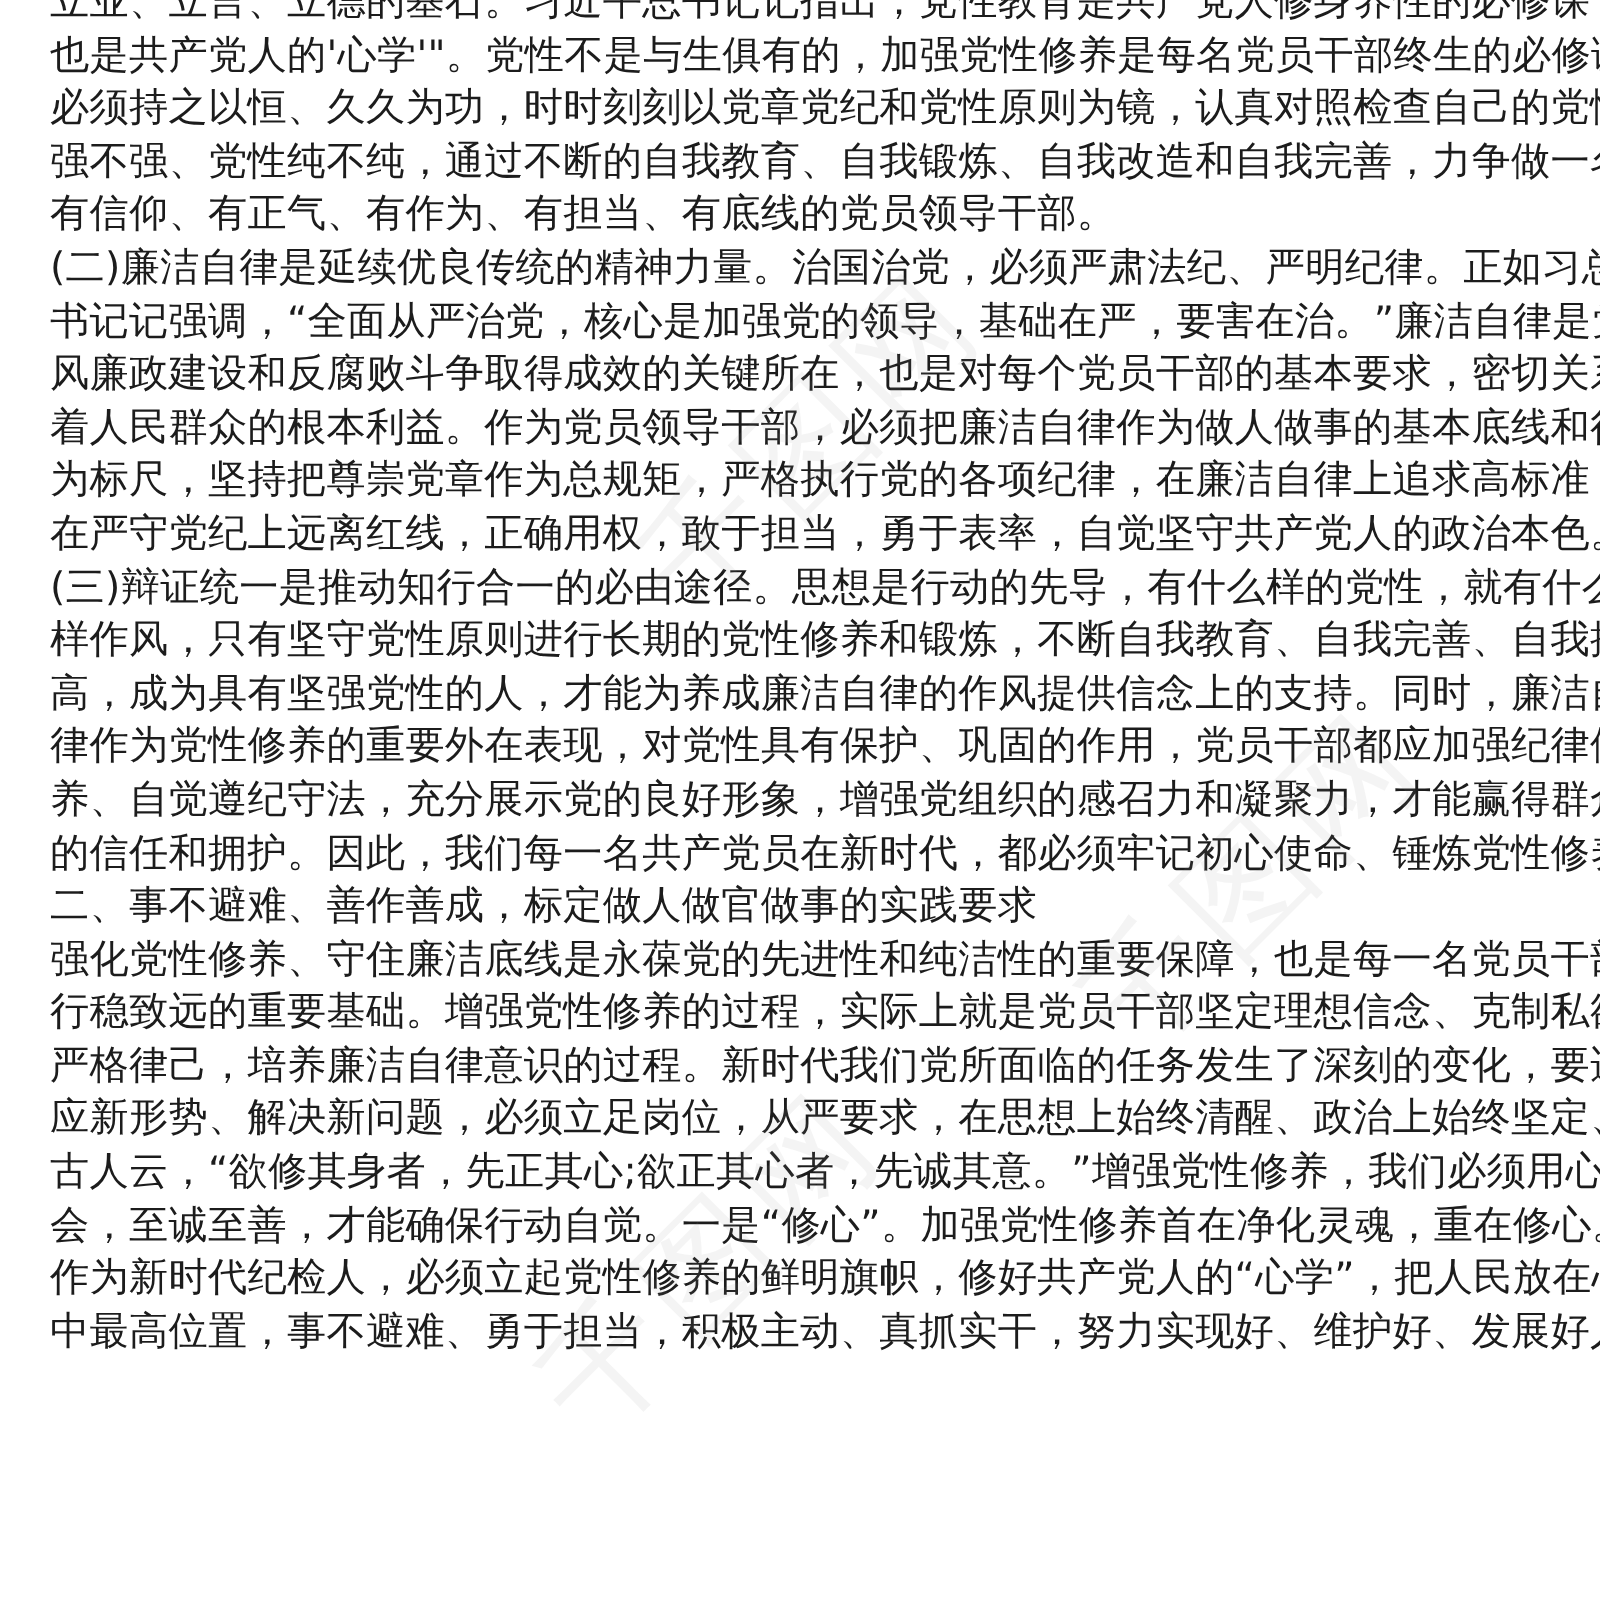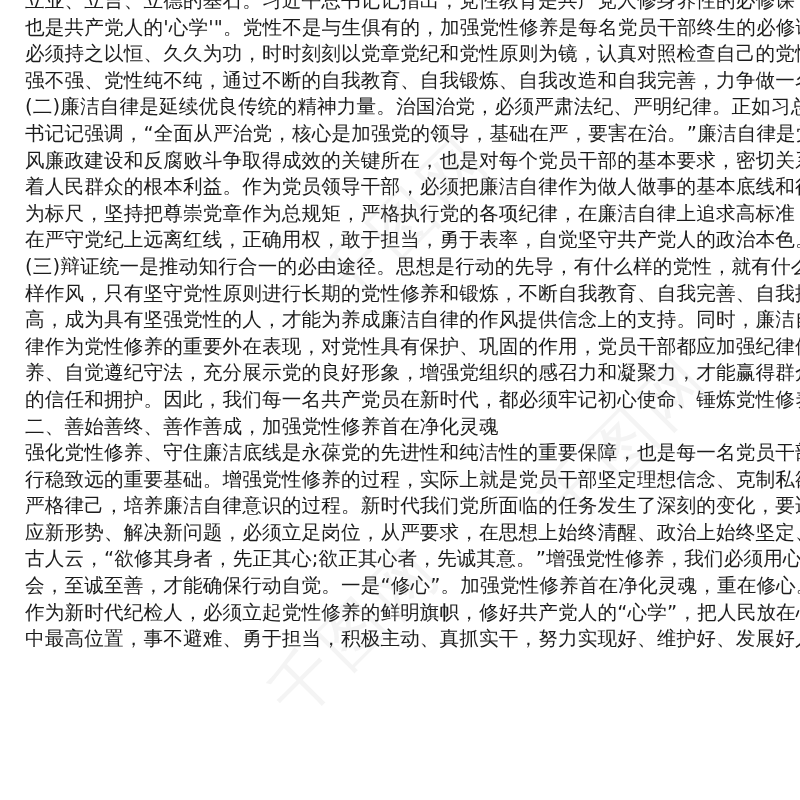--- a/index.html
+++ b/index.html
@@ -55,33 +55,34 @@
   </style>
 </head>
 <body>
 
 <div class="page">
   <div class="doc">
     <span class="line">立业、立言、立德的基石。习近平总书记记指出，党性教育是共产党人修身养性的必修课，</span>
     <span class="line">也是共产党人的'心学'"。党性不是与生俱有的，加强党性修养是每名党员干部终生的必修课，</span>
     <span class="line">必须持之以恒、久久为功，时时刻刻以党章党纪和党性原则为镜，认真对照检查自己的党性</span>
     <span class="line">强不强、党性纯不纯，通过不断的自我教育、自我锻炼、自我改造和自我完善，力争做一名</span>
+    <span class="line">有信仰、有正气、有作为、有担当、有底线的党员领导干部。</span>
     <span class="line">(二)廉洁自律是延续优良传统的精神力量。治国治党，必须严肃法纪、严明纪律。正如习总</span>
     <span class="line">书记记强调，“全面从严治党，核心是加强党的领导，基础在严，要害在治。”廉洁自律是党</span>
     <span class="line">风廉政建设和反腐败斗争取得成效的关键所在，也是对每个党员干部的基本要求，密切关系</span>
     <span class="line">着人民群众的根本利益。作为党员领导干部，必须把廉洁自律作为做人做事的基本底线和行</span>
     <span class="line">为标尺，坚持把尊崇党章作为总规矩，严格执行党的各项纪律，在廉洁自律上追求高标准，</span>
     <span class="line">在严守党纪上远离红线，正确用权，敢于担当，勇于表率，自觉坚守共产党人的政治本色。</span>
     <span class="line">(三)辩证统一是推动知行合一的必由途径。思想是行动的先导，有什么样的党性，就有什么</span>
     <span class="line">样作风，只有坚守党性原则进行长期的党性修养和锻炼，不断自我教育、自我完善、自我提</span>
     <span class="line">高，成为具有坚强党性的人，才能为养成廉洁自律的作风提供信念上的支持。同时，廉洁自</span>
     <span class="line">律作为党性修养的重要外在表现，对党性具有保护、巩固的作用，党员干部都应加强纪律修</span>
     <span class="line">养、自觉遵纪守法，充分展示党的良好形象，增强党组织的感召力和凝聚力，才能赢得群众</span>
     <span class="line">的信任和拥护。因此，我们每一名共产党员在新时代，都必须牢记初心使命、锤炼党性修养、</span>
-    <span class="line">二、善始善终、善作善成，加强党性修养首在净化灵魂</span>
+    <span class="line">二、事不避难、善作善成，标定做人做官做事的实践要求</span>
     <span class="line">强化党性修养、守住廉洁底线是永葆党的先进性和纯洁性的重要保障，也是每一名党员干部</span>
     <span class="line">行稳致远的重要基础。增强党性修养的过程，实际上就是党员干部坚定理想信念、克制私欲、</span>
     <span class="line">严格律己，培养廉洁自律意识的过程。新时代我们党所面临的任务发生了深刻的变化，要适</span>
     <span class="line">应新形势、解决新问题，必须立足岗位，从严要求，在思想上始终清醒、政治上始终坚定、</span>
     <span class="line">古人云，“欲修其身者，先正其心;欲正其心者，先诚其意。”增强党性修养，我们必须用心领</span>
     <span class="line">会，至诚至善，才能确保行动自觉。一是“修心”。加强党性修养首在净化灵魂，重在修心。</span>
     <span class="line">作为新时代纪检人，必须立起党性修养的鲜明旗帜，修好共产党人的“心学”，把人民放在心</span>
     <span class="line">中最高位置，事不避难、勇于担当，积极主动、真抓实干，努力实现好、维护好、发展好人</span>
   </div>
 

